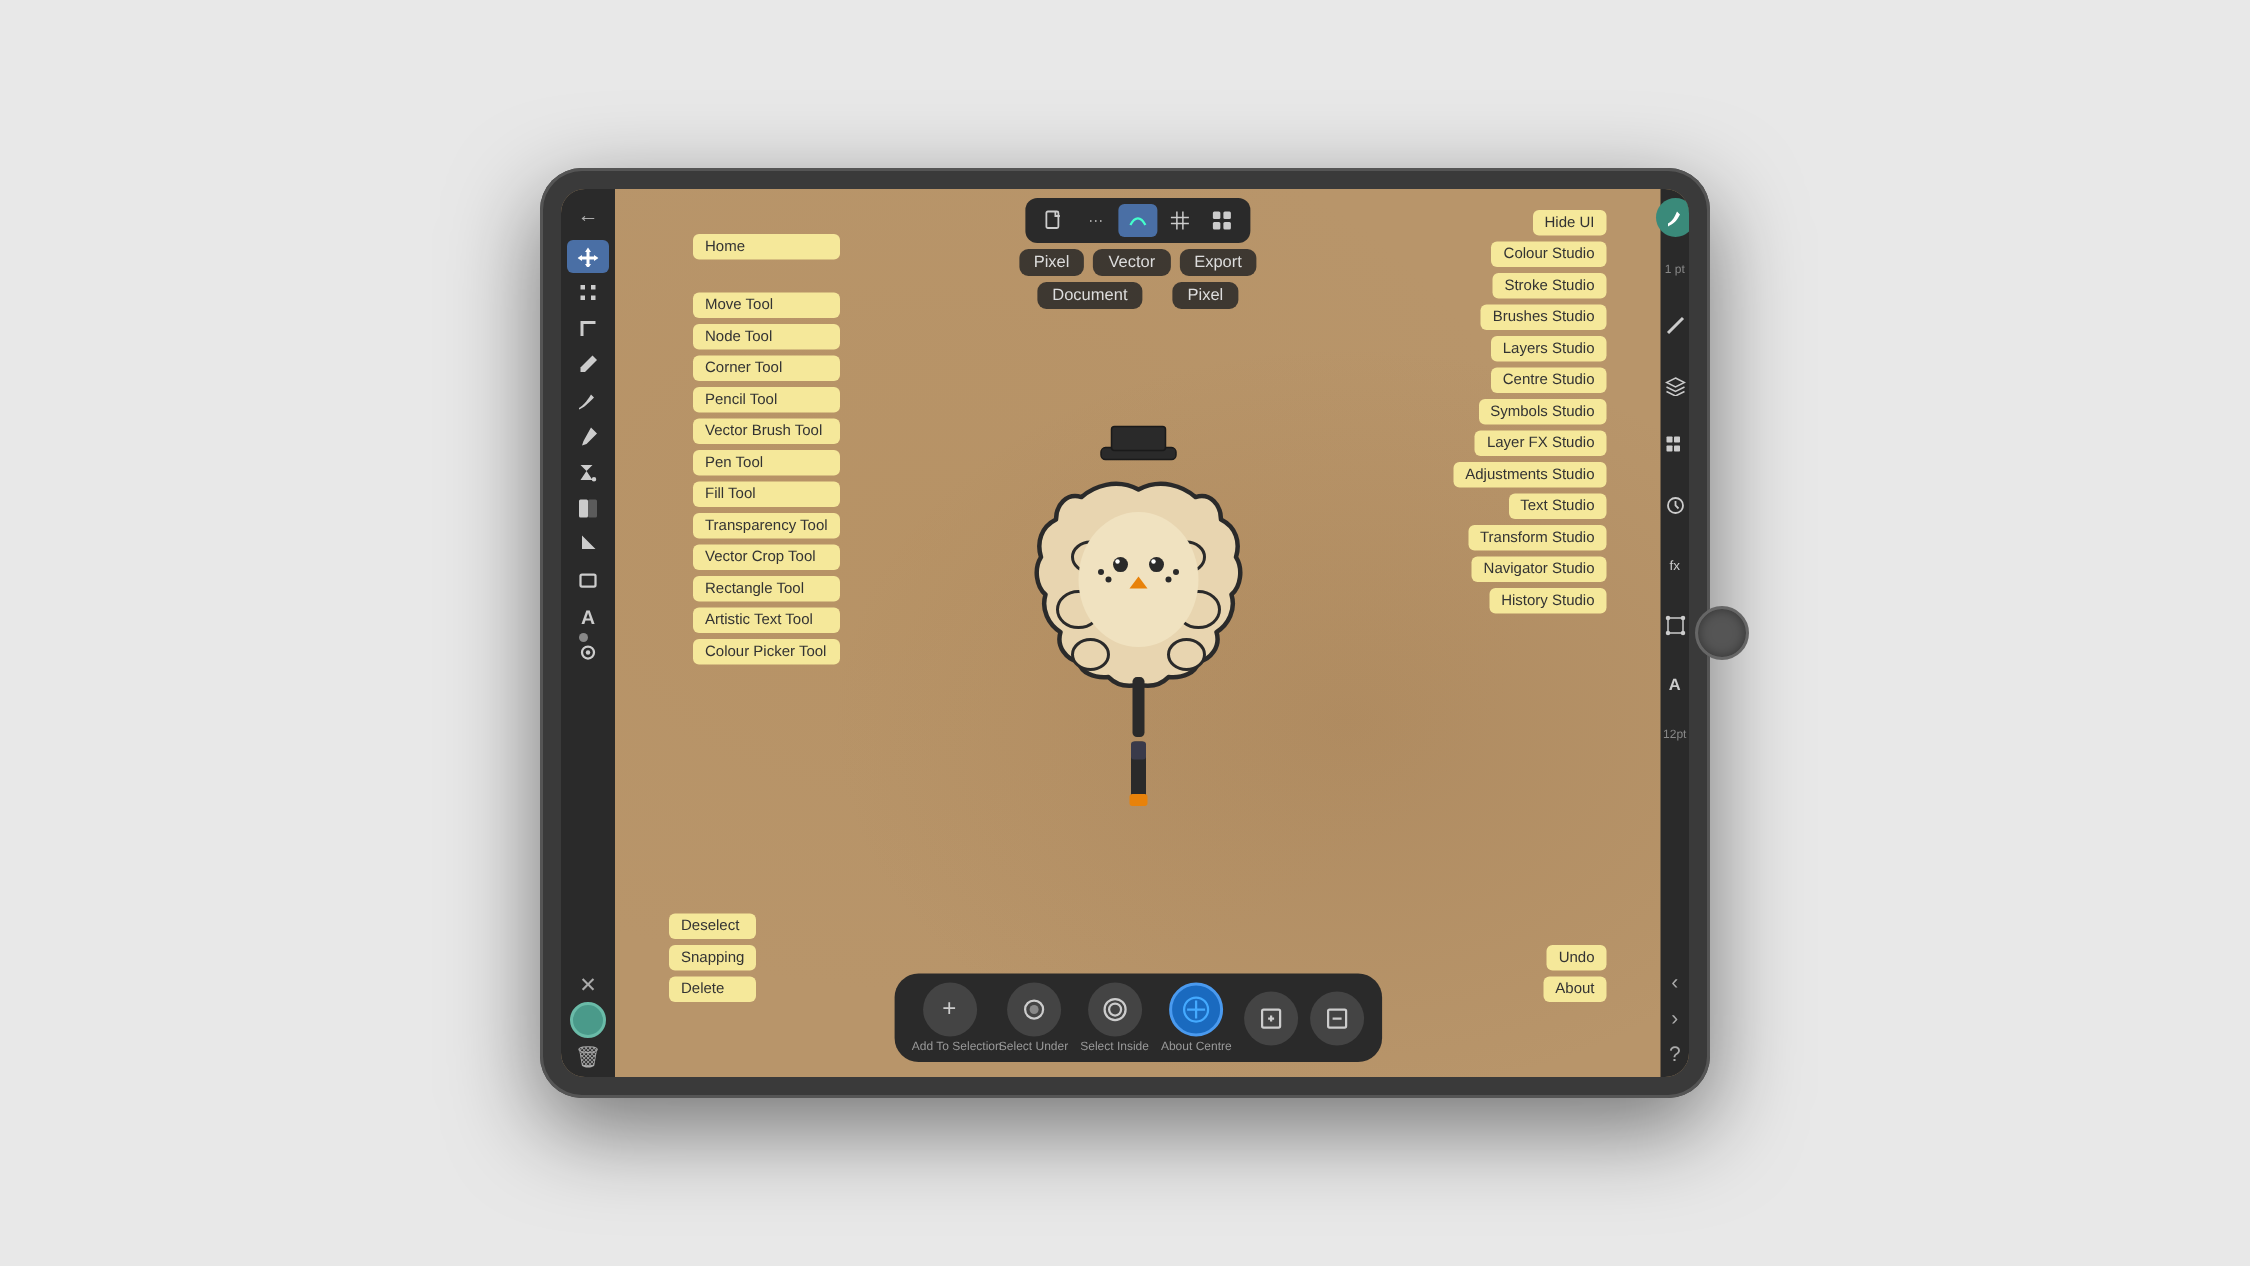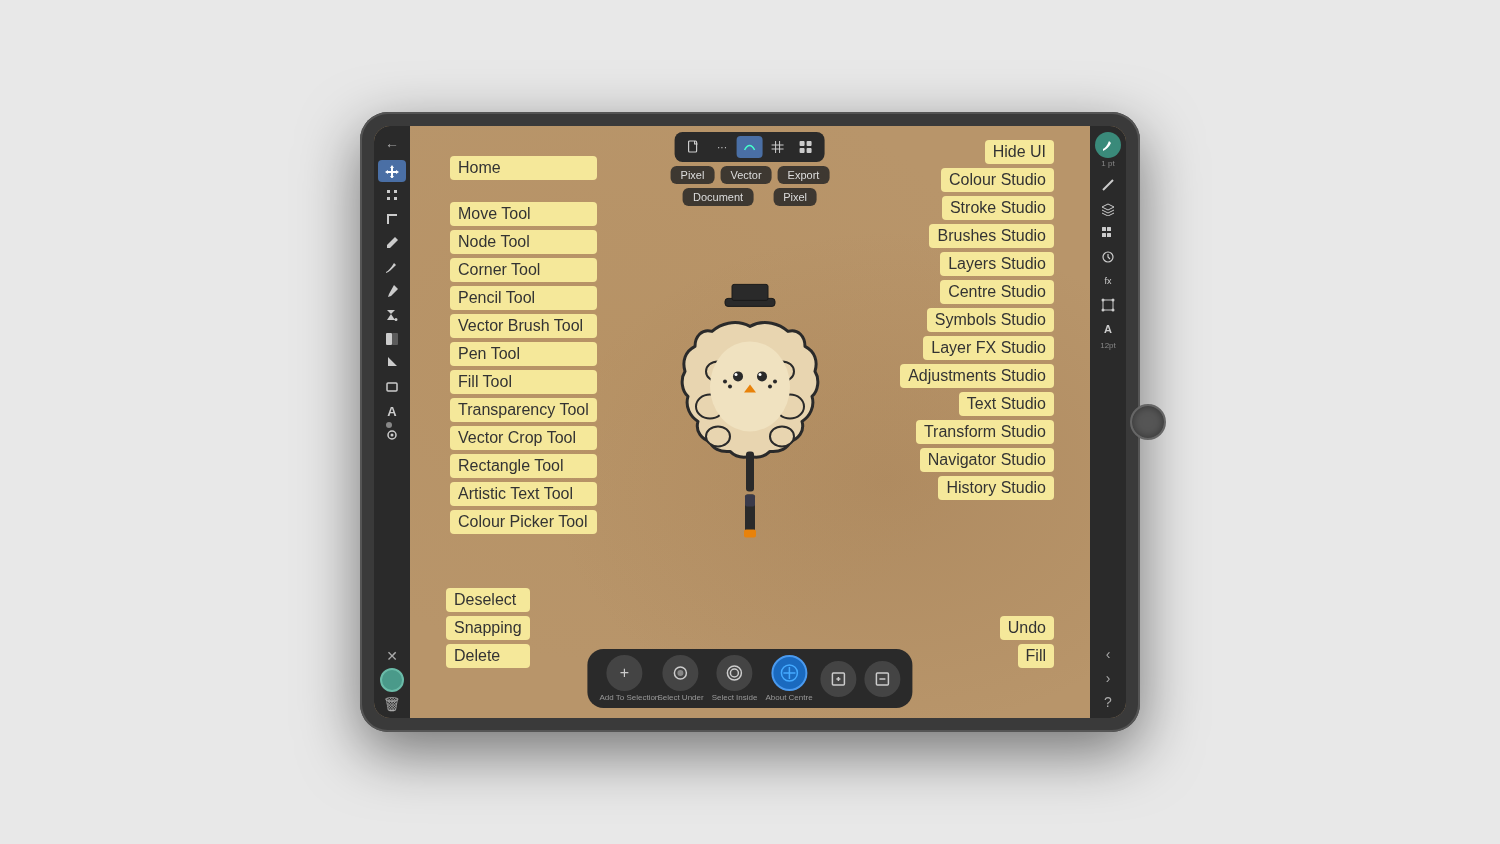--- a/index.html
+++ b/index.html
@@ -202,63 +202,63 @@
       display: flex;
       align-items: center;
       gap: 20px;
     }
 
     
     .tooltip-label {
       background: #f5e89a;
       border-radius: 4px;
       padding: 3px 8px;
-      font-size: 16px;
+      font-size: 10px;
       color: #333;
       white-space: nowrap;
       cursor: pointer;
       font-weight: 400;
     }
 
     
     .left-tooltips {
       position: absolute;
       left: 36px;
       top: 30px;
       display: flex;
       flex-direction: column;
       gap: 4px;
       z-index: 15;
     }
 
     .left-tooltips .tooltip-label {
-      margin-left: 4px;
+      margin-left: 16px;
     }
 
     
     .right-tooltips {
       position: absolute;
       right: 36px;
       top: 14px;
       display: flex;
       flex-direction: column;
       gap: 4px;
       z-index: 15;
       align-items: flex-end;
     }
 
     
     .right-sidebar {
-      width: 36px;
+      width: 19px;
       background: #2a2a2a;
       display: flex;
       flex-direction: column;
       align-items: center;
       padding: 6px 0;
-      gap: 2px;
+      gap: 18px;
       position: relative;
       z-index: 10;
     }
 
     .right-tool-icon {
       width: 28px;
       height: 22px;
       display: flex;
       align-items: center;
       justify-content: center;
@@ -614,21 +614,21 @@
       </div>
 
       <div class="bottom-left-tooltips">
         <div class="tooltip-label">Deselect</div>
         <div class="tooltip-label">Snapping</div>
         <div class="tooltip-label">Delete</div>
       </div>
 
       <div class="bottom-right-tooltips">
         <div class="tooltip-label">Undo</div>
-        <div class="tooltip-label">Fill</div>
+        <div class="tooltip-label">About</div>
       </div>
 
       <div class="bottom-toolbar">
         <div class="bottom-btn">
           <div class="bottom-btn-circle">+</div>
           <div class="bottom-btn-label">Add To Selection</div>
         </div>
         <div class="bottom-btn">
           <div class="bottom-btn-circle">
             <svg width="18" height="18" viewBox="0 0 18 18" fill="none">

